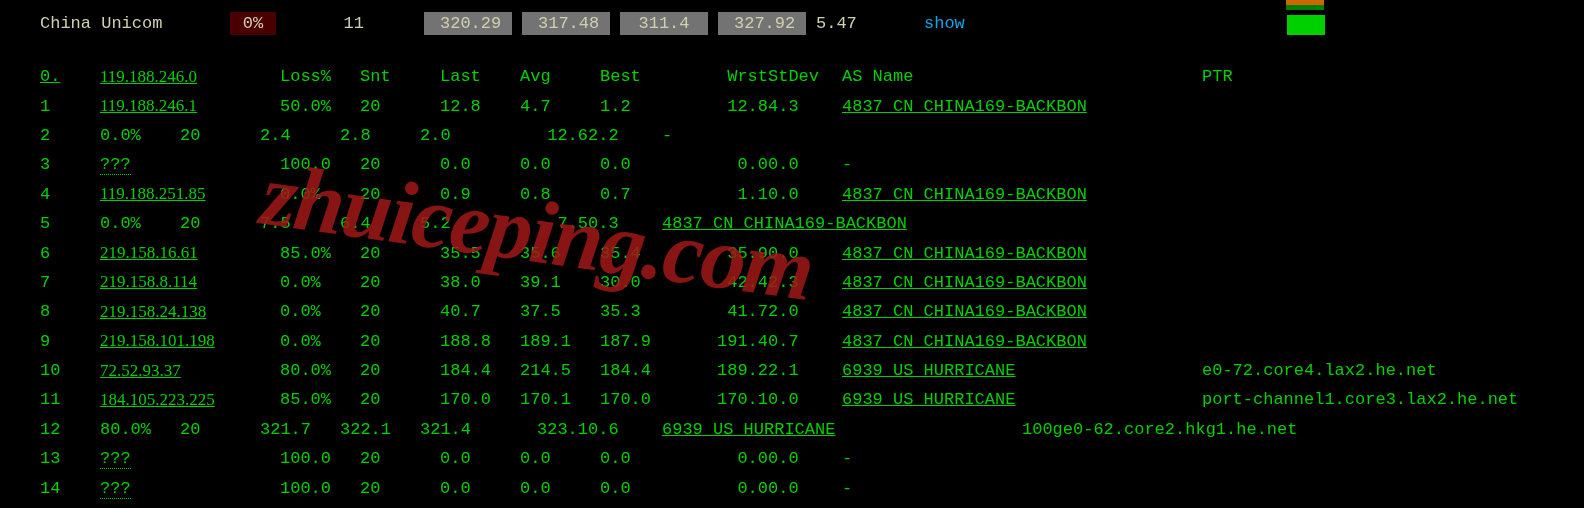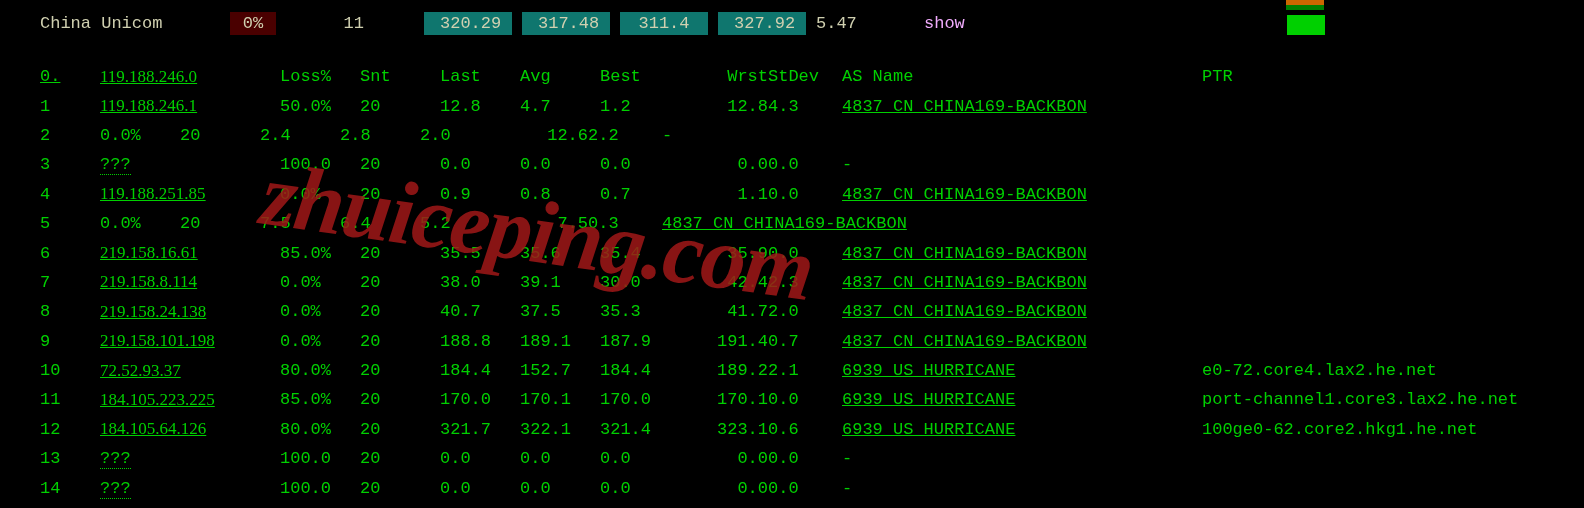--- a/index.html
+++ b/index.html
@@ -18,23 +18,23 @@
       align-items: center;
       height: 30px;
       padding-left: 40px;
       color: #d0d0b0;
     }
     .header-loc { width: 240px; }
     .header-provider { width: 190px; }
     .header-loss { background: #4a0000; width: 46px; text-align: center; padding:2px 0;}
     .header-snt { width: 50px; text-align: right; padding-right: 10px; }
     .header-stats { display: flex; }
-    .header-stat { background: #0f766e; width: 88px; text-align: center; margin-right: 10px; padding:2px 16px;}
+    .header-stat { background: #737373; width: 88px; text-align: center; margin-right: 10px; padding:2px 16px;}
     .header-stdev { width: 60px; padding:2px 0;}
-    .header-show { color: #f0abfc; margin-left: 48px; width: 80px; }
+    .header-show { color: #0ea5e9; margin-left: 48px; width: 80px; }
     .color-block { background: #00d000; width: 38px; height: 20px; margin-left: 1px; }
     .color-block2 { width: 38px; height: 10px; margin-left: 1px; display:flex; flex-direction:column;}
     .cb-top { background:#cc6600; height:5px;}
     .cb-bot { background:#008000; height:5px;}
     
     .trace-table { margin-top: 24px; padding-left: 40px; }
     .trace-row { display: flex; height: 29.4px; align-items: center; }
     .col-idx { width: 60px; }
     .col-ip { width: 180px; }
     .col-loss { width: 80px; }
@@ -221,21 +221,21 @@
         <div class="col-stdev">0.7</div>
         <div class="col-as"><span class="asname">4837  CN CHINA169-BACKBON</span></div>
         <div class="col-ptr"></div>
       </div>
       <div class="trace-row">
         <div class="col-idx">10</div>
         <div class="col-ip"><span class="underline">72.52.93.37</span></div>
         <div class="col-loss">80.0%</div>
         <div class="col-snt">20</div>
         <div class="col-last">184.4</div>
-        <div class="col-avg">152.7</div>
+        <div class="col-avg">214.5</div>
         <div class="col-best">184.4</div>
         <div class="col-wrst">189.2</div>
         <div class="col-stdev">2.1</div>
         <div class="col-as"><span class="asname">6939  US HURRICANE</span></div>
         <div class="col-ptr">e0-72.core4.lax2.he.net</div>
       </div>
       <div class="trace-row">
         <div class="col-idx">11</div>
         <div class="col-ip"><span class="underline">184.105.223.225</span></div>
         <div class="col-loss">85.0%</div>
@@ -243,21 +243,20 @@
         <div class="col-last">170.0</div>
         <div class="col-avg">170.1</div>
         <div class="col-best">170.0</div>
         <div class="col-wrst">170.1</div>
         <div class="col-stdev">0.0</div>
         <div class="col-as"><span class="asname">6939  US HURRICANE</span></div>
         <div class="col-ptr">port-channel1.core3.lax2.he.net</div>
       </div>
       <div class="trace-row">
         <div class="col-idx">12</div>
-        <div class="col-ip"><span class="underline">184.105.64.126</span></div>
         <div class="col-loss">80.0%</div>
         <div class="col-snt">20</div>
         <div class="col-last">321.7</div>
         <div class="col-avg">322.1</div>
         <div class="col-best">321.4</div>
         <div class="col-wrst">323.1</div>
         <div class="col-stdev">0.6</div>
         <div class="col-as"><span class="asname">6939  US HURRICANE</span></div>
         <div class="col-ptr">100ge0-62.core2.hkg1.he.net</div>
       </div>

